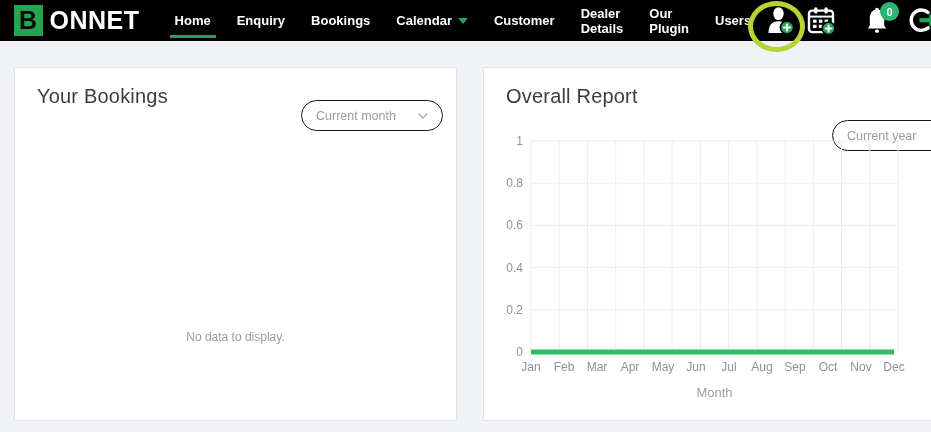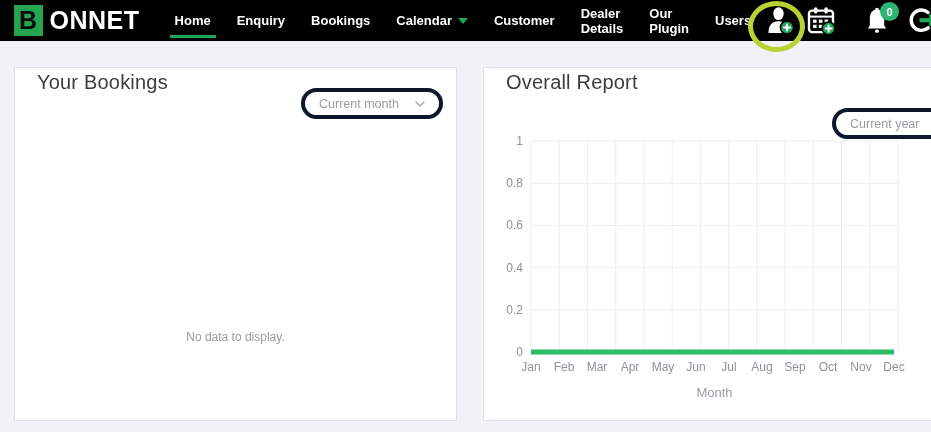--- a/index.html
+++ b/index.html
@@ -35,23 +35,23 @@
 
   
   .highlight-circle { position: absolute; left: 748px; top: 1px; width: 57px; height: 51px;
            border: 5px solid #b5d333; border-radius: 50%; z-index: 5; pointer-events: none;
            background: transparent; }
 
   
   .card { position: absolute; top: 67px; background: #fff; border: 1px solid #e2e3e8; }
   .card-bookings { left: 14px; width: 443px; height: 354px; }
   .card-report  { left: 483px; width: 502px; height: 354px; }
-  .card-title { position: absolute; left: 22px; top: 3px; font-size: 20px; font-weight: 400;
+  .card-title { position: absolute; left: 22px; top: 17px; font-size: 20px; font-weight: 400;
                 color: #3d3d3d; letter-spacing: 0.2px; }
-  .pill { position: absolute; top: 20px; height: 31px; border: 4px solid #0f172a; border-radius: 16px;
+  .pill { position: absolute; top: 32px; height: 31px; border: 1px solid #0f172a; border-radius: 16px;
           background: #fff; display: flex; align-items: center; justify-content: space-between;
           padding: 0 14px; cursor: pointer; color: #9a9a9f; font-size: 12.5px;
           font-family: "Liberation Sans", sans-serif; }
   .card-bookings .pill { right: 13px; width: 142px; }
   .card-report  .pill { right: 13px; width: 139px; margin-top: 20px; }
   .chev { width: 10px; height: 6px; margin-left: 8px; flex: none; }
 
   .empty-msg { position: absolute; left: 0; top: 262px; width: 100%; text-align: center;
                color: #9b9b9b; font-size: 12px; }
 

